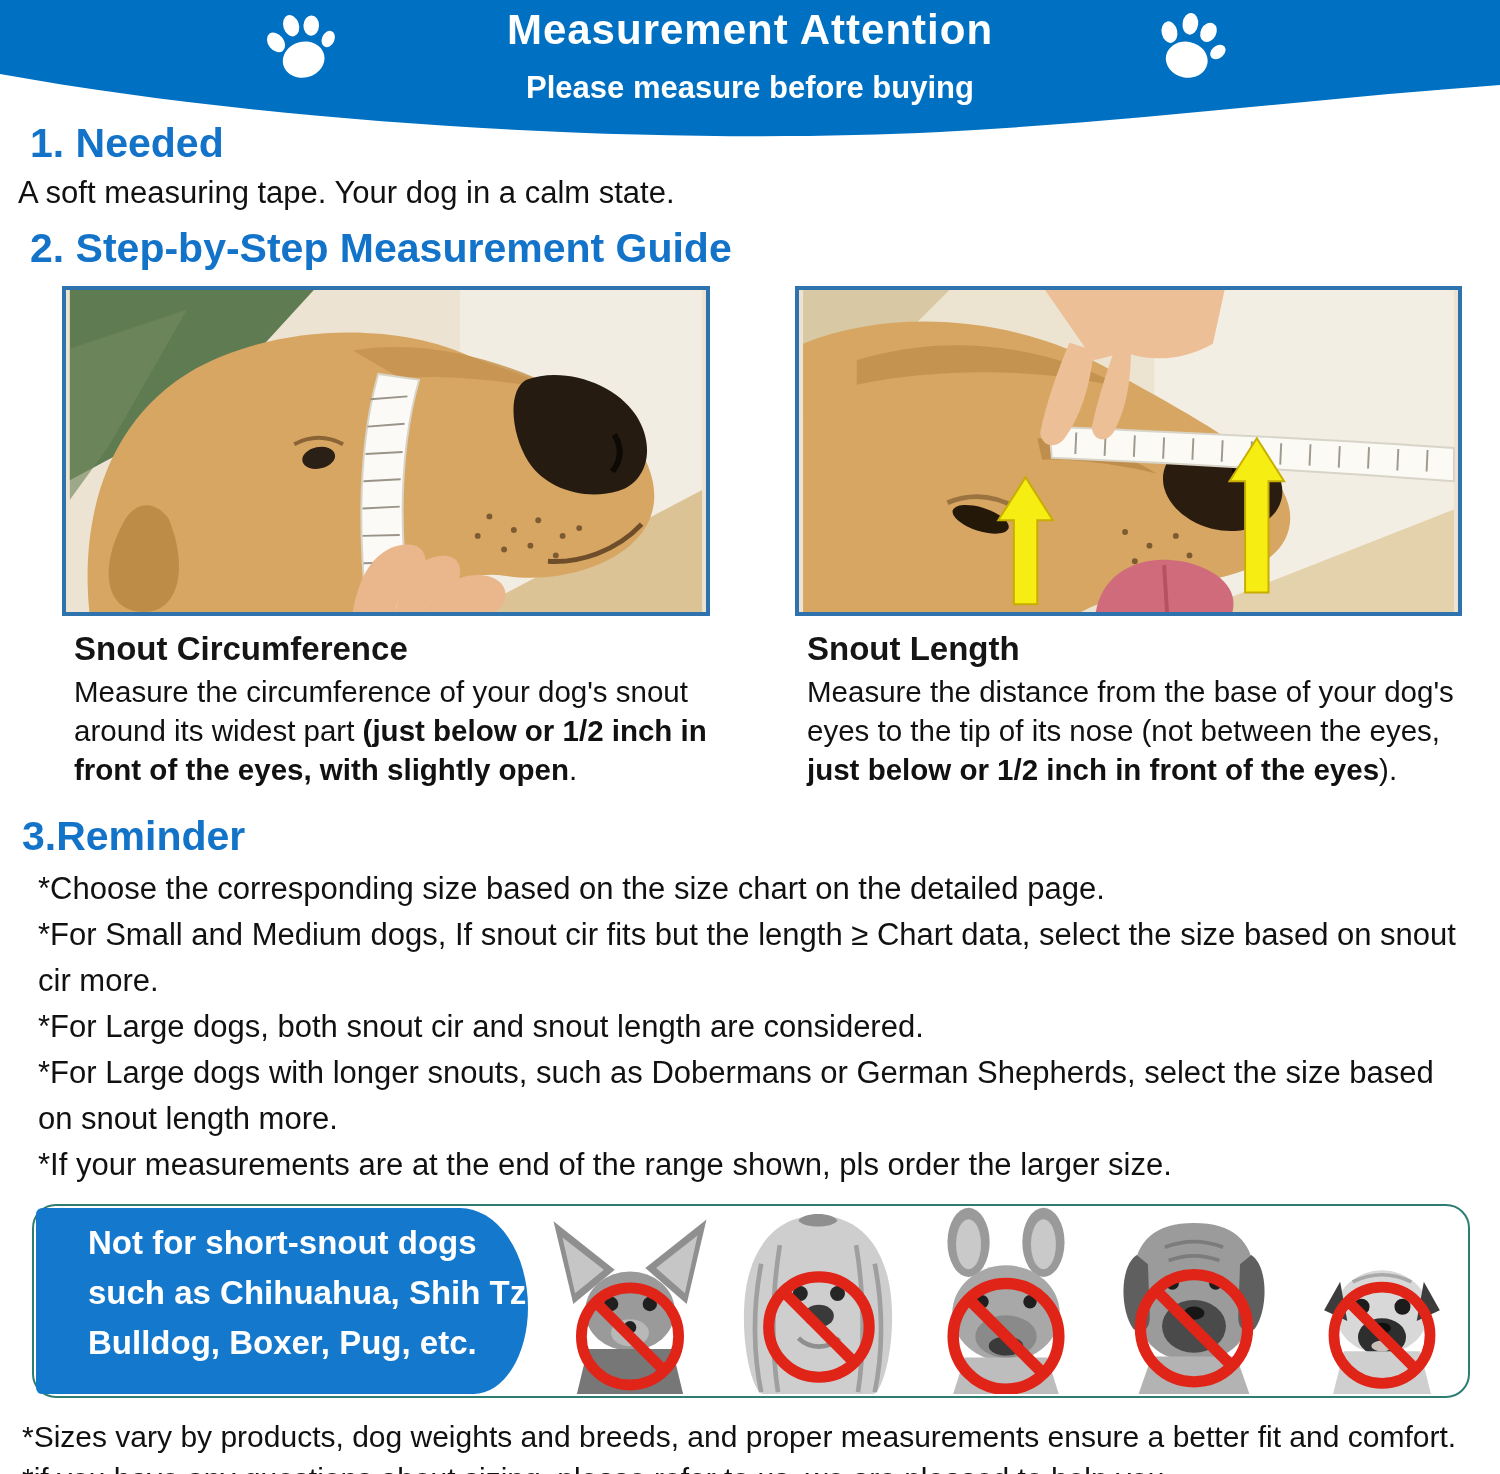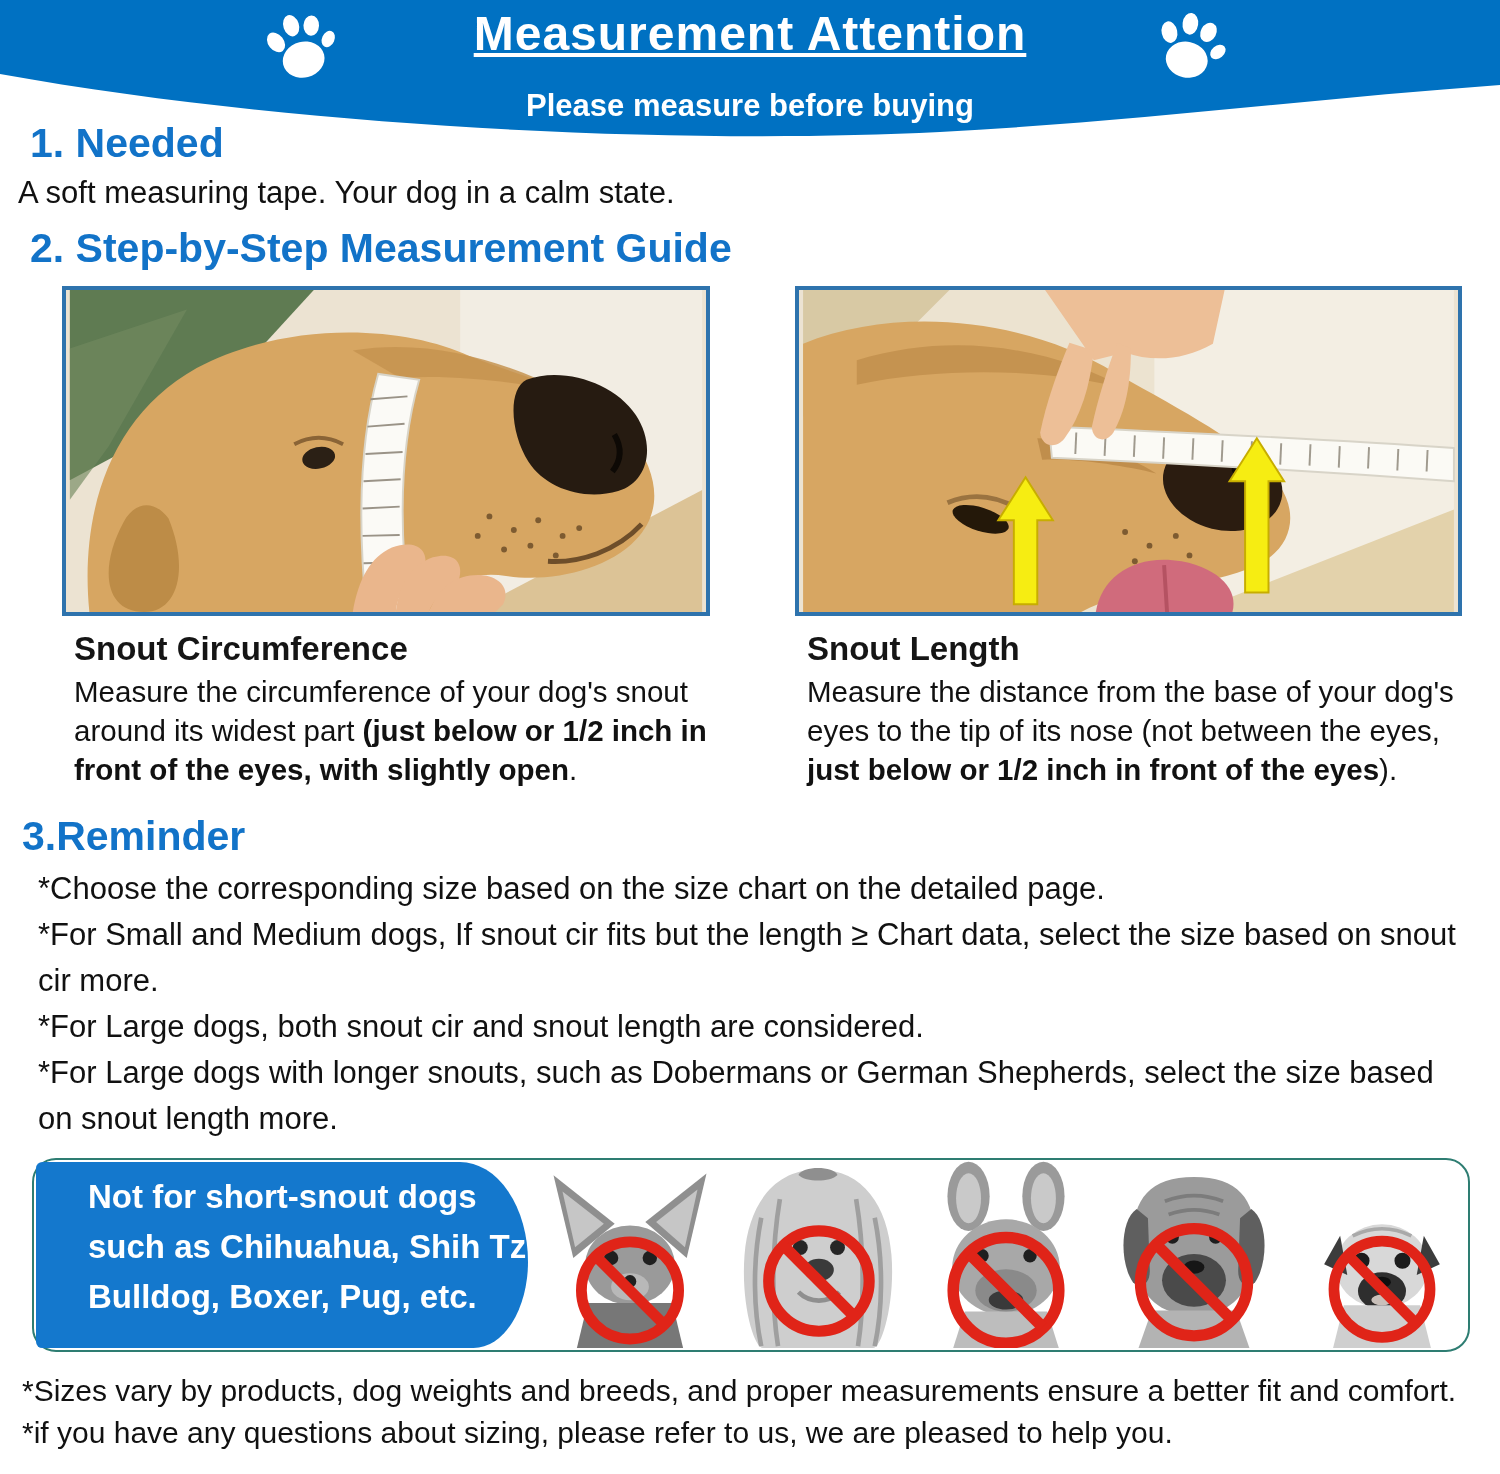--- a/index.html
+++ b/index.html
@@ -12,24 +12,24 @@
   body{
     height:1474px;overflow:hidden;background:#ffffff;
     font-family:"Liberation Sans",sans-serif;color:var(--text);
     position:relative;
   }
   
   .banner{position:relative;height:112px;}
   .banner svg.curve{position:absolute;top:0;left:0;pointer-events:none;}
   .banner-title{
     position:absolute;top:6px;left:50%;transform:translateX(-50%);
-    color:#fff;font-size:48px;font-weight:bold;letter-spacing:1px;white-space:nowrap;text-decoration:underline;
+    color:#fff;font-size:42px;font-weight:bold;letter-spacing:1px;white-space:nowrap;
   }
   .banner-sub{
-    position:absolute;top:88px;left:50%;transform:translateX(-50%);
+    position:absolute;top:70px;left:50%;transform:translateX(-50%);
     color:#fff;font-size:31px;font-weight:bold;white-space:nowrap;
   }
   .paw{position:absolute;width:78px;height:78px;top:10px;}
   .paw.left{left:262px;transform:rotate(-14deg);}
   .paw.right{left:1150px;transform:rotate(12deg);}
   
   .h-blue{color:var(--accent);font-weight:bold;font-size:41px;}
   #needed-heading{margin:8px 0 0 30px;}
   #needed-body{margin:8px 0 0 18px;font-size:31px;}
   #guide-heading{margin:14px 0 0 30px;}
@@ -213,20 +213,21 @@
     <p class="fig-desc"><span>Measure the distance from the base of your dog's eyes to the tip of its nose (not between the eyes, </span><b>just below or 1/2 inch in front of the eyes</b><span>).</span></p>
   </div>
 </div>
 
 <div id="reminder-heading" class="h-blue">3.Reminder</div>
 <div class="reminder-list">
   <div class="reminder-item">*Choose the corresponding size based on the size chart on the detailed page.</div>
   <div class="reminder-item">*For Small and Medium dogs, If snout cir fits but the length ≥ Chart data, select the size based on snout cir more.</div>
   <div class="reminder-item">*For Large dogs, both snout cir and snout length are considered.</div>
   <div class="reminder-item">*For Large dogs with longer snouts, such as Dobermans or German Shepherds, select the size based on snout length more.</div>
+  <div class="reminder-item">*If your measurements are at the end of the range shown, pls order the larger size.</div>
 </div>
 
 <div class="strip">
   <div class="notfor-box">
     <div class="notfor-line">Not for short-snout dogs</div>
     <div class="notfor-line">such as Chihuahua, Shih Tzu,</div>
     <div class="notfor-line">Bulldog, Boxer, Pug, etc.</div>
   </div>
   <div class="dogs">
 

